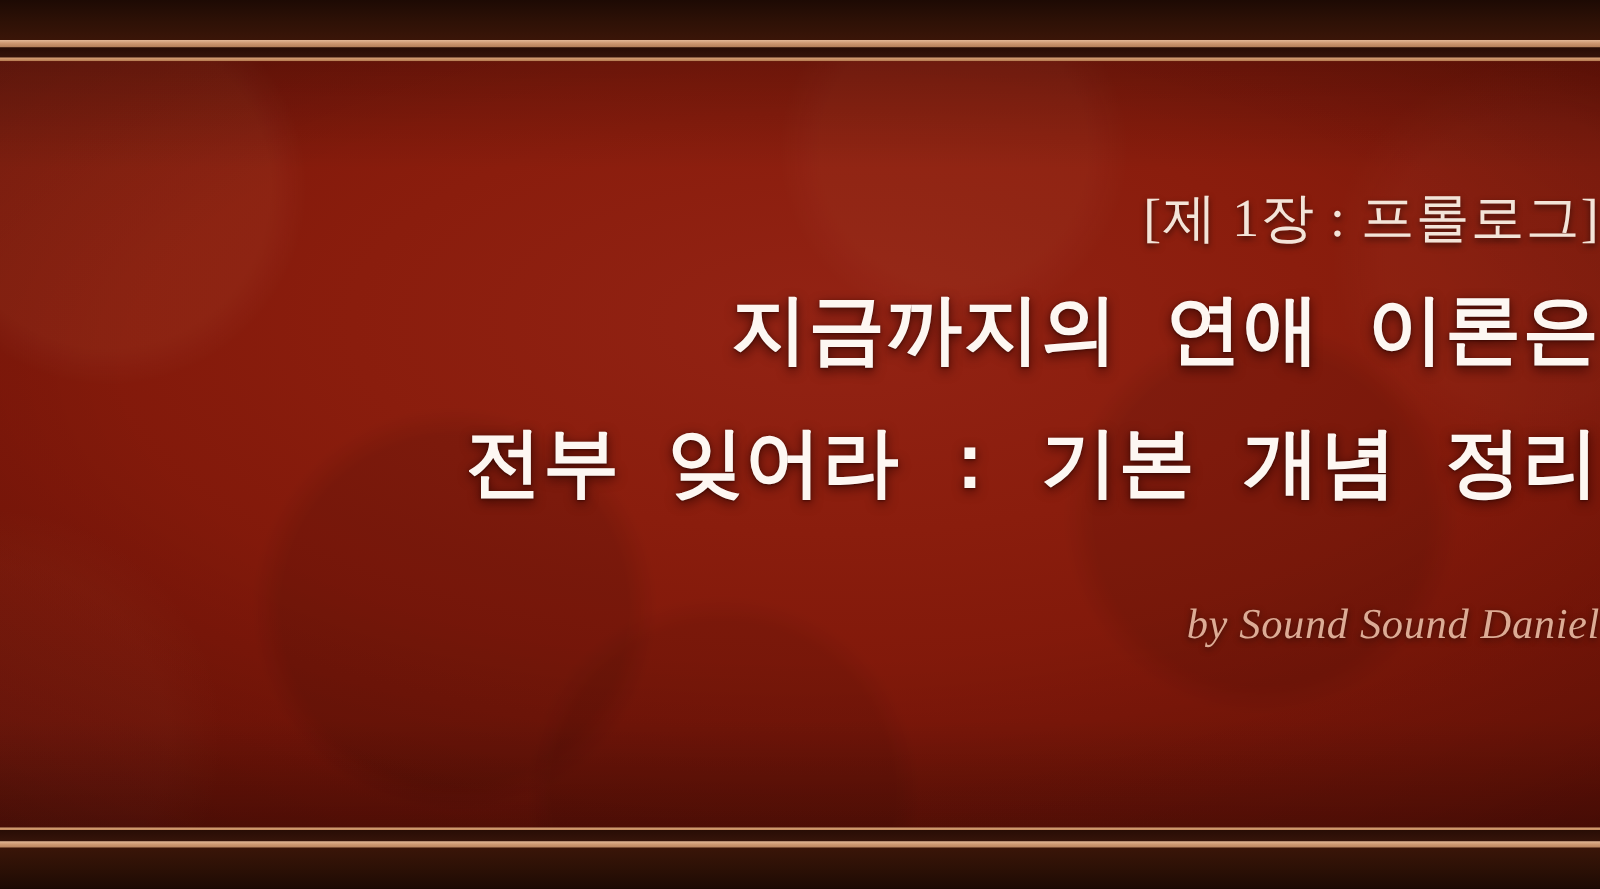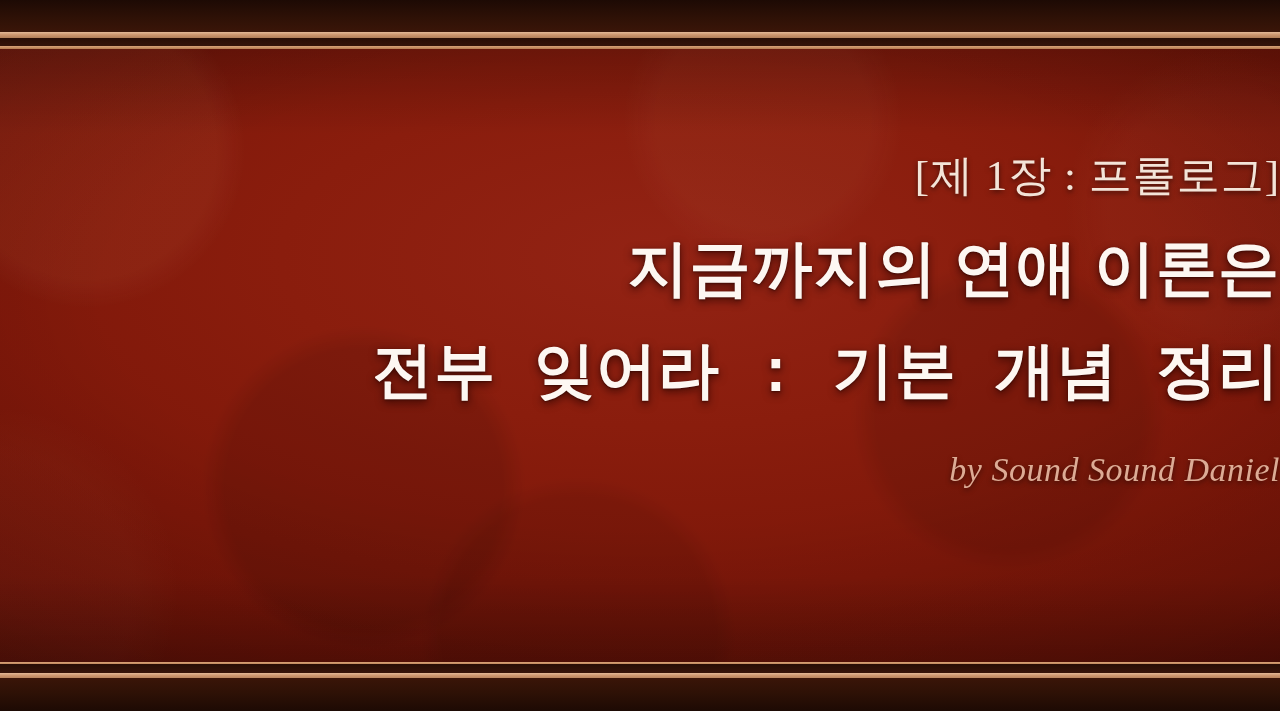--- a/index.html
+++ b/index.html
@@ -136,25 +136,25 @@
 
   .title-line {
     font-size: 61px;
     font-weight: bold;
     line-height: 1.05;
     letter-spacing: 1px;
     color: #fdf7f2;
     text-shadow: 0 3px 9px rgba(40,4,0,.75), 0 1px 2px rgba(40,4,0,.6);
     white-space: nowrap;
   }
-  .title-line-1 { margin-top: 38px; }
+  .title-line-1 { margin-top: 38px; font-family: Liberation Mono, monospace; }
   .title-line-2 { margin-top: 42px; font-family: Liberation Mono, monospace; }
 
   .byline {
-    margin-top: 44px;
+    margin-top: 74px;
     font-size: 34px;
     font-style: italic;
     letter-spacing: .5px;
     color: #dcab95;
     text-shadow: 0 2px 5px rgba(0,0,0,.5);
     white-space: nowrap;
   }
 </style>
 </head>
 <body>

